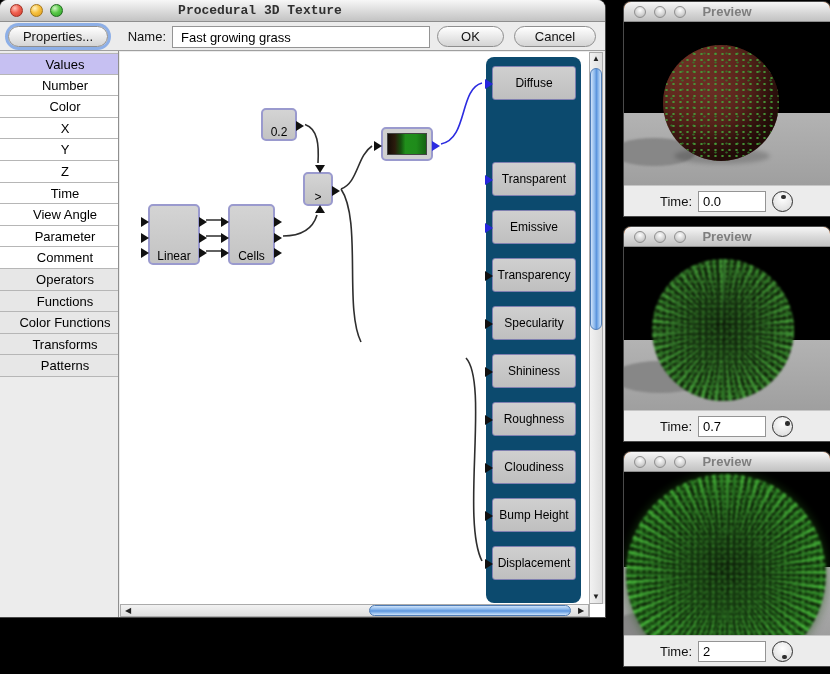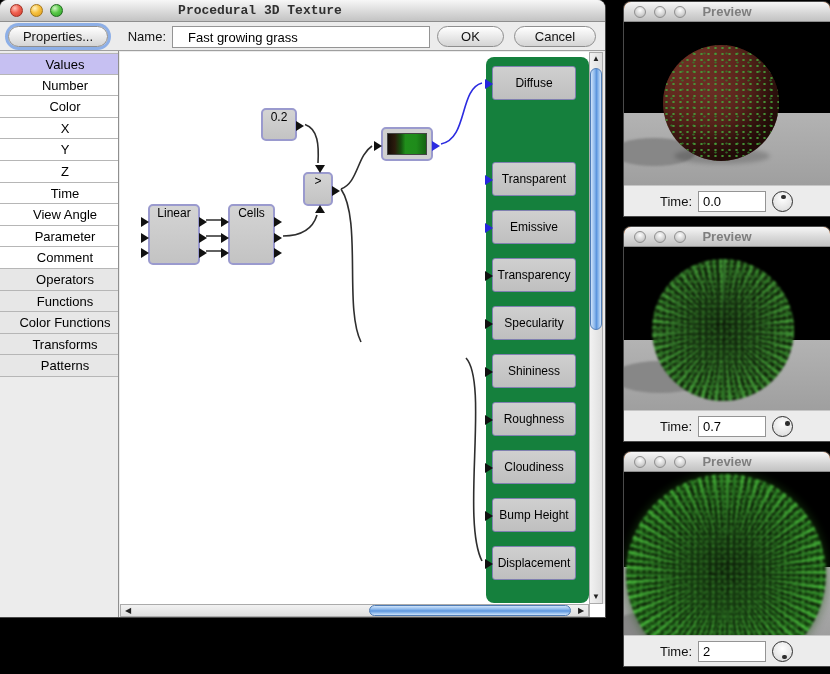--- a/index.html
+++ b/index.html
@@ -17,47 +17,47 @@
   .tl.yellow { left:30px; background:radial-gradient(circle at 35% 30%, #fff3c2, #f7c13d 45%, #d79a1e); border:1px solid #a5771b; }
   .tl.green  { left:50px; background:radial-gradient(circle at 35% 30%, #d2f5c4, #59c948 45%, #2d9c2a); border:1px solid #20691f; }
 
   .toolbar { position:absolute; left:0; top:22px; right:0; height:29px; background:#ececec; border-bottom:1px solid #9f9f9f; }
   .pill { position:absolute; top:4px; height:21px; border-radius:11px; font-size:13px; color:#111;
           background:linear-gradient(#ffffff,#ececec 45%,#d4d4d4); border:1px solid #8e8e8e; cursor:default;
           font-family:"Liberation Sans",sans-serif; }
   .pill.focused { box-shadow:0 0 0 3px rgba(110,155,230,.75); }
   .tlabel { position:absolute; top:7px; font-size:13px; color:#111; }
   .namefield { position:absolute; left:172px; top:4px; width:258px; height:22px; border:1px solid #949494;
-               background:#fff; font-size:13px; padding:0 15px; font-family:"Liberation Sans",sans-serif; }
+               background:#fff; font-size:13px; padding:0 8px; font-family:"Liberation Sans",sans-serif; }
 
   
   .sidebar { position:absolute; left:0; top:51px; width:119px; height:566px; background:#ececec; border-right:1px solid #8f8f8f; }
   .srow { height:21.6px; line-height:21.6px; text-align:center; font-size:13px; color:#000;
           background:#fff; border-bottom:1px solid #b6b6b6;padding-left:12px; }
   .srow:first-child { margin-top:2px; border-top:1px solid #b6b6b6; }
   .srow.sel { background:#c6c0f2; }
   .srow.hdr { background:#e7e7e7; }
 
   
   .canvas { position:absolute; left:120px; top:52px; width:469px; height:552px; background:#fff; overflow:hidden; }
   .wires { position:absolute; left:0; top:0; }
   .wires path, .wires line { fill:none; stroke:#2e2e2e; stroke-width:1.6px; }
 
   .node { position:absolute; background:linear-gradient(#d4d4d4,#c3c3c3); border:2px solid #9a9ace; border-radius:5px;
-          display:flex; align-items:flex-start; justify-content:center; font-size:12px; color:#000; }
+          display:flex; align-items:flex-end; justify-content:center; font-size:12px; color:#000; }
   .gradnode { position:absolute; background:#d0d0d0; border:2px solid #9a9ace; border-radius:5px; padding:4px; }
   .gradnode .swatch { width:100%; height:100%; border:1px solid #444;
           background:linear-gradient(to right,#140c06 0%,#2b1b0d 18%,#15520f 34%,#208e1b 46%,#1f8c1b 74%,#156312 100%); }
 
   .port { position:absolute; width:0; height:0; }
   .p-r { border-left:8px solid #111; border-top:5px solid transparent; border-bottom:5px solid transparent; }
   .p-d { border-top:8px solid #111; border-left:5px solid transparent; border-right:5px solid transparent; }
   .p-u { border-bottom:8px solid #111; border-left:5px solid transparent; border-right:5px solid transparent; }
 
-  .output-strip { position:absolute; left:366px; top:5px; width:103px; height:546px; background:#15803d; border-radius:8px; }
+  .output-strip { position:absolute; left:366px; top:5px; width:95px; height:546px; background:#0c4a6e; border-radius:8px; }
   .out-box { position:absolute; left:6px; width:84px; height:34px; background:linear-gradient(#cfcfcf,#bfbfbf);
              border:1px solid #8080b0; border-radius:3px; display:flex; align-items:center; justify-content:center; }
   .out-box span { font-size:12px; color:#000; }
   .out-arrow { position:absolute; left:-8px; top:12px; width:0; height:0;
                border-left:8px solid #111; border-top:5px solid transparent; border-bottom:5px solid transparent; }
 
   
   .vscroll { position:absolute; left:589px; top:52px; width:14px; height:552px;
              background:linear-gradient(to right,#f2f2f2,#dedede); border:1px solid #ababab; }
   .hscroll { position:absolute; left:120px; top:604px; width:469px; height:13px;

